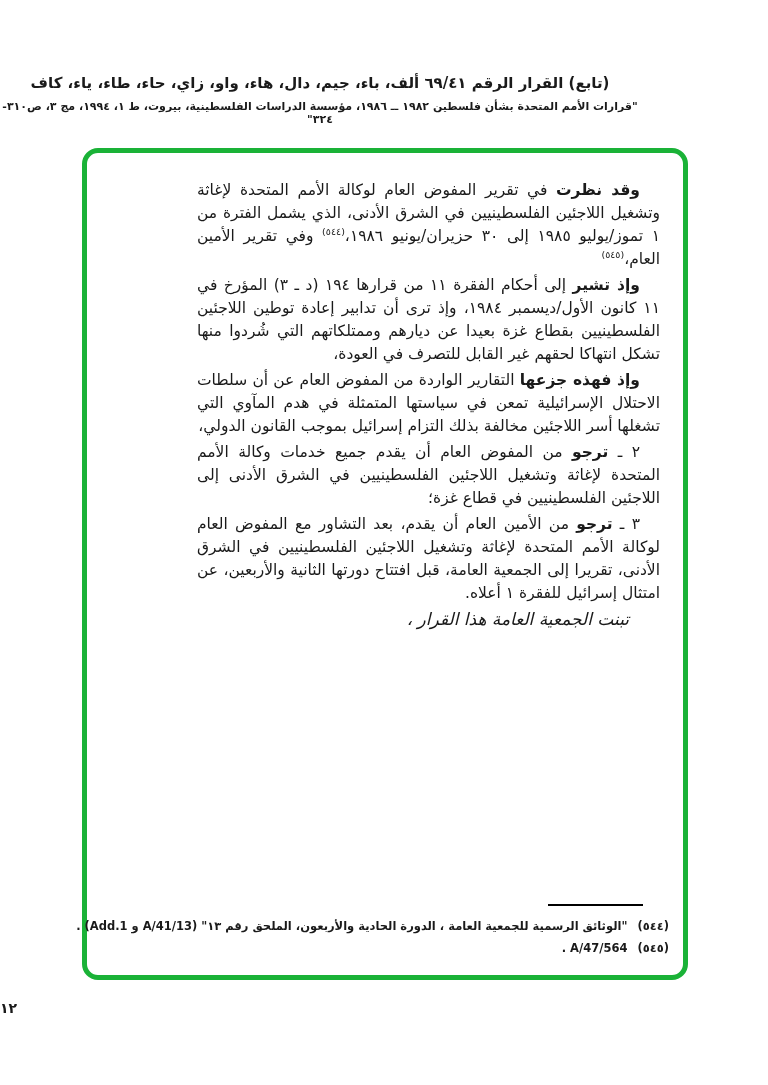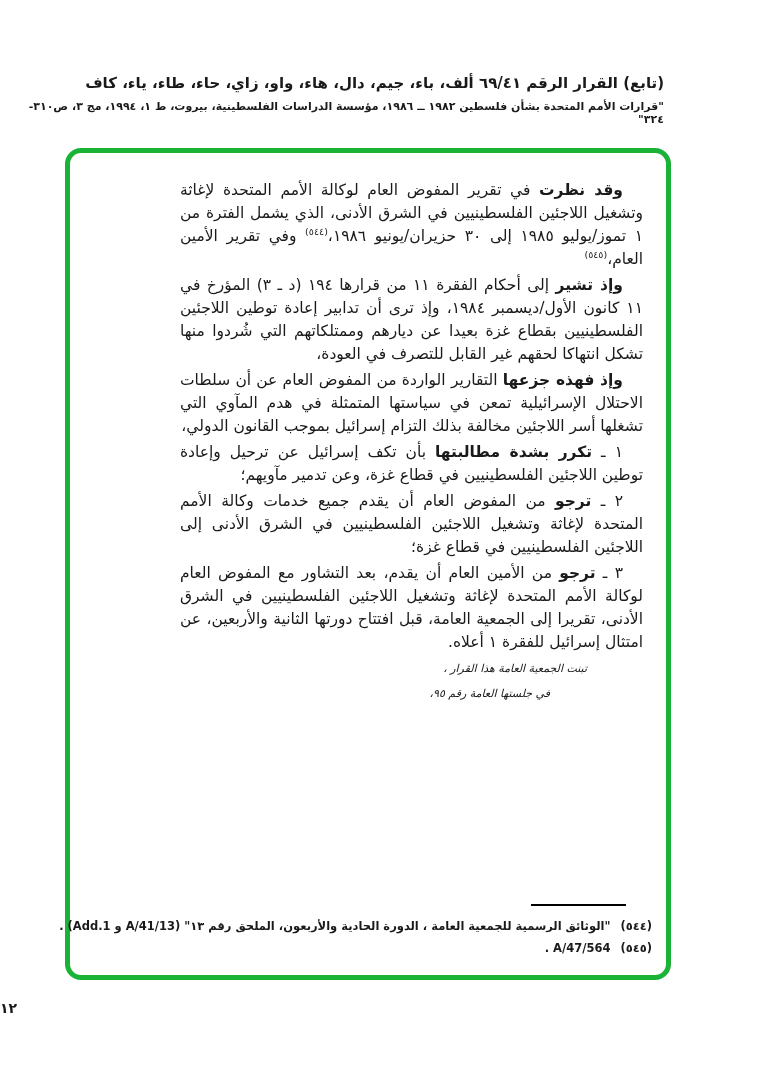--- a/index.html
+++ b/index.html
@@ -1,40 +1,40 @@
 <!DOCTYPE html>
 <html lang="ar"><head>
 <meta charset="utf-8">
 <style>
   html,body{margin:0;padding:0;}
   body{
     width:768px;height:1085px;position:relative;background:#ffffff;
     font-family:"DejaVu Sans",sans-serif;color:#1a1a1a;overflow:hidden;
   }
   
-  .header{position:absolute;top:74px;left:0;width:640px;direction:rtl;margin-left:24px;}
+  .header{position:absolute;top:74px;left:0;width:640px;text-align:center;direction:rtl;}
   .header-title{font-size:15px;font-weight:bold;letter-spacing:0;}
   .header-source{font-size:11px;font-weight:bold;margin-top:8px;}
   
   .green-box{
-    position:absolute;left:65px;top:148px;width:606px;height:832px;
+    position:absolute;left:82px;top:148px;width:606px;height:832px;
     border:5px solid #1ab237;border-radius:16px;box-sizing:border-box;
   }
   
   .res-body{
     position:absolute;top:26px;right:23px;left:110px;
     direction:rtl;text-align:justify;
     font-size:15.5px;line-height:23px;
   }
   .para{margin:0 0 3px 0;text-indent:20px;}
   .para b{font-weight:bold;}
   .para sup{font-size:9.5px;line-height:0;vertical-align:super;}
   .para.adoption{
-    text-indent:0;text-align:right;font-style:italic;font-size:11px;
-    margin:2px 56px 2px 0;
+    text-indent:0;text-align:right;font-style:italic;font-size:17px;
+    margin:2px 31px 2px 0;
   }
   .para.adoption2{margin-right:93px;}
   
   .footnotes{position:absolute;bottom:16px;right:14px;left:20px;direction:rtl;}
   .fn-rule{width:95px;height:2px;background:#000;margin:0 26px 9px 0;}
   .footnote{
     font-size:11.5px;font-weight:bold;line-height:22px;
     text-align:right;direction:rtl;white-space:nowrap;
   }
   .fn-num{margin-left:10px;}
@@ -51,25 +51,23 @@
   <div class="header-title">(تابع) القرار الرقم ٦٩/٤١ ألف، باء، جيم، دال، هاء، واو، زاي، حاء، طاء، ياء، كاف</div>
   <div class="header-source">"قرارات الأمم المتحدة بشأن فلسطين ١٩٨٢ ــ ١٩٨٦، مؤسسة الدراسات الفلسطينية، بيروت، ط ١، ١٩٩٤، مج ٣، ص٣١٠- ٣٢٤"</div>
 </div>
 
 <div class="green-box">
 
   <div class="res-body">
       <p class="para"><b>وقد نظرت</b><span> في تقرير المفوض العام لوكالة الأمم المتحدة لإغاثة وتشغيل اللاجئين الفلسطينيين في الشرق الأدنى، الذي يشمل الفترة من ١ تموز/يوليو ١٩٨٥ إلى ٣٠ حزيران/يونيو ١٩٨٦،</span><sup>(٥٤٤)</sup><span> وفي تقرير الأمين العام،</span><sup>(٥٤٥)</sup></p>
       <p class="para"><b>وإذ تشير</b><span> إلى أحكام الفقرة ١١ من قرارها ١٩٤ (د ـ ٣) المؤرخ في ١١ كانون الأول/ديسمبر ١٩٨٤، وإذ ترى أن تدابير إعادة توطين اللاجئين الفلسطينيين بقطاع غزة بعيدا عن ديارهم وممتلكاتهم التي شُردوا منها تشكل انتهاكا لحقهم غير القابل للتصرف في العودة،</span></p>
       <p class="para"><b>وإذ فهذه جزعها</b><span> التقارير الواردة من المفوض العام عن أن سلطات الاحتلال الإسرائيلية تمعن في سياستها المتمثلة في هدم المآوي التي تشغلها أسر اللاجئين مخالفة بذلك التزام إسرائيل بموجب القانون الدولي،</span></p>
-      <p class="para"><span>١ ـ </span><b>تكرر بشدة مطالبتها</b><span> بأن تكف إسرائيل عن ترحيل وإعادة توطين اللاجئين الفلسطينيين في قطاع غزة، وعن تدمير مآويهم؛</span></p>
       <p class="para"><span>٢ ـ </span><b>ترجو</b><span> من المفوض العام أن يقدم جميع خدمات وكالة الأمم المتحدة لإغاثة وتشغيل اللاجئين الفلسطينيين في الشرق الأدنى إلى اللاجئين الفلسطينيين في قطاع غزة؛</span></p>
       <p class="para"><span>٣ ـ </span><b>ترجو</b><span> من الأمين العام أن يقدم، بعد التشاور مع المفوض العام لوكالة الأمم المتحدة لإغاثة وتشغيل اللاجئين الفلسطينيين في الشرق الأدنى، تقريرا إلى الجمعية العامة، قبل افتتاح دورتها الثانية والأربعين، عن امتثال إسرائيل للفقرة ١ أعلاه.</span></p>
       <p class="para adoption"><span>تبنت الجمعية العامة هذا القرار ،</span></p>
-      <p class="para adoption adoption2"><span>في جلستها العامة رقم ٩٥،</span></p>
     </div>
 
   <div class="footnotes">
     <div class="fn-rule"></div>
     <div class="footnote">
       <span class="fn-num">(٥٤٤)</span><span>"الوثائق الرسمية للجمعية العامة ، الدورة الحادية والأربعون، الملحق رقم ١٣" (A/41/13 و Add.1) .</span>
     </div>
     <div class="footnote">
       <span class="fn-num">(٥٤٥)</span><span>A/47/564 .</span>
     </div>

